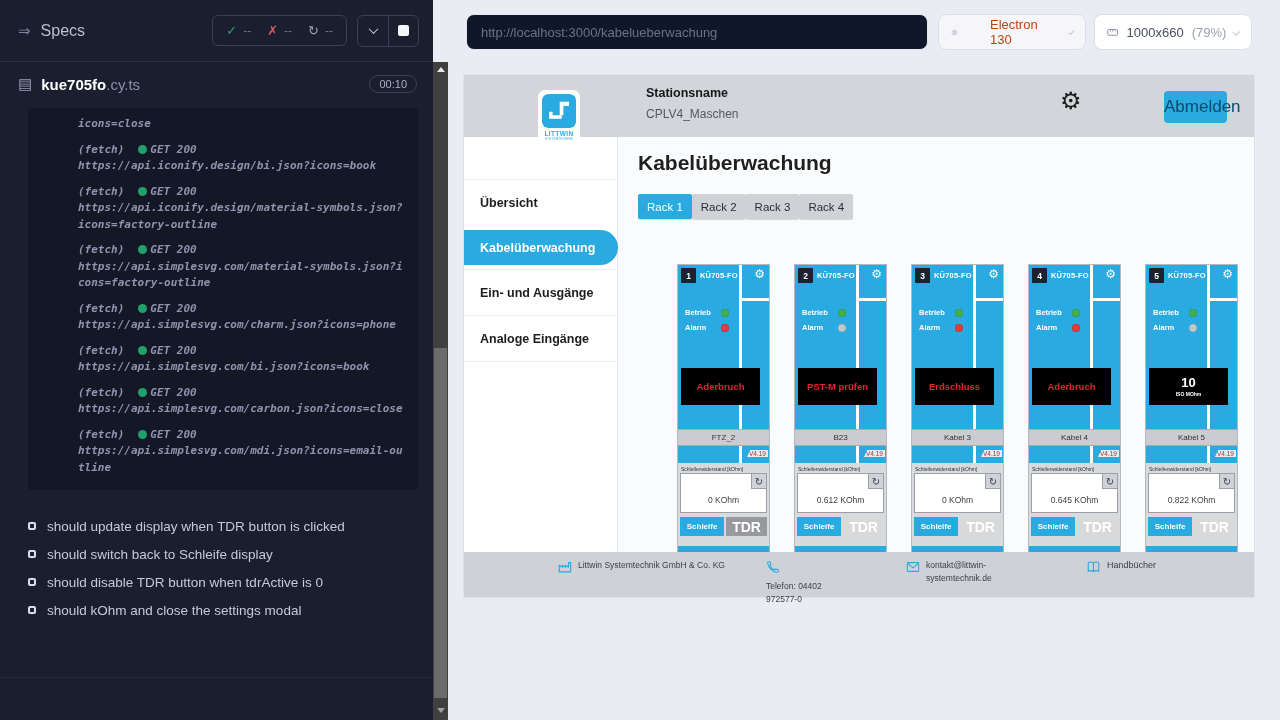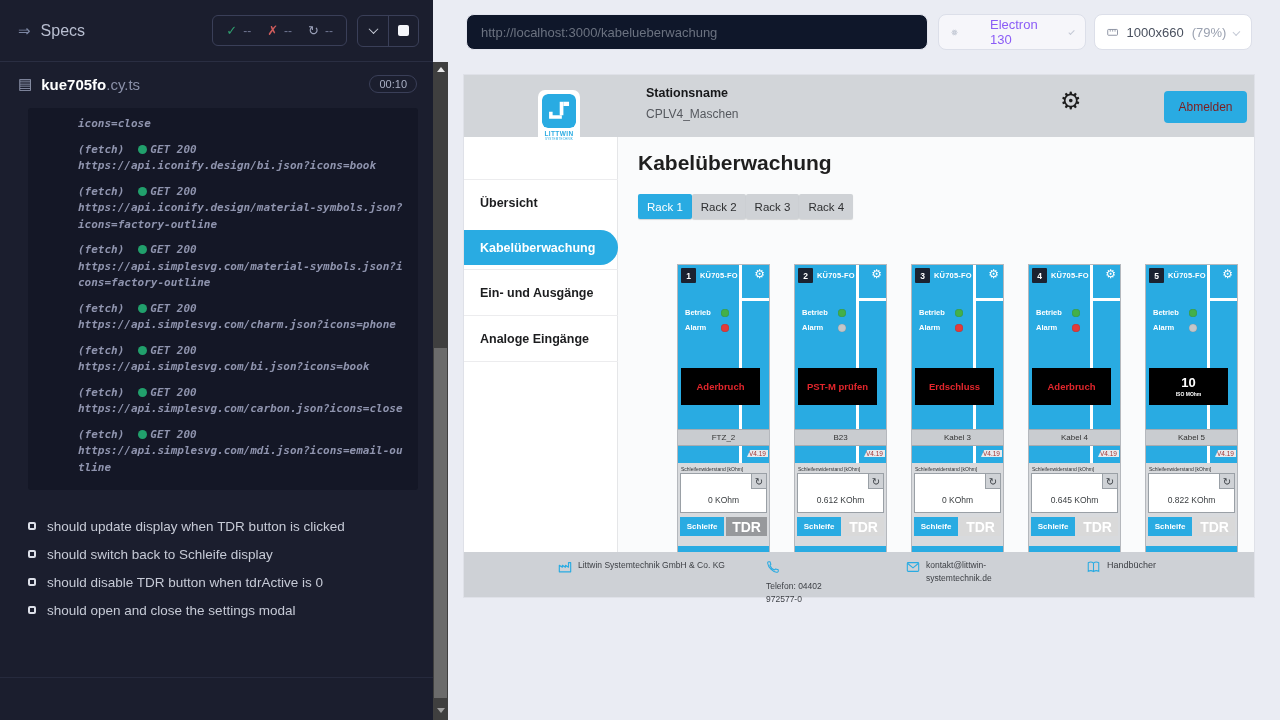--- a/index.html
+++ b/index.html
@@ -45,38 +45,38 @@
   .rsb-up i { width:0; height:0; border-left:4px solid transparent; border-right:4px solid transparent; border-bottom:5px solid #e8e8e8; }
   .rsb-thumb { position:absolute; left:1px; top:286px; width:13px; height:350px; background:#6b6b6b; }
   .rsb-down { position:absolute; bottom:2px; left:0; width:15px; height:15px; display:flex; align-items:center; justify-content:center; }
   .rsb-down i { width:0; height:0; border-left:4px solid transparent; border-right:4px solid transparent; border-top:5px solid #9f9f9f; }
 
   
   .browserbar { position:absolute; left:448px; top:0; width:832px; height:64px; }
   .url-box { position:absolute; left:18px; top:14px; width:462px; height:36px; background:#0f172a; border:1px solid #e3e5ee; border-radius:8px; display:flex; align-items:center; }
   .url-box input { width:100%; border:0; outline:0; background:transparent; padding:0 14px; font-size:13px; color:#6b7280; font-family:"Liberation Sans", sans-serif; }
   .chip { position:absolute; top:14px; height:36px; border:1px solid #dcdfe9; border-radius:8px; display:flex; align-items:center; gap:8px; padding:0 12px; font-size:13px; cursor:pointer; }
-  .chip-browser { left:490px; width:148px; background:rgba(255,255,255,.55); color:#8b5cf6;gap:32px; }
+  .chip-browser { left:490px; width:148px; background:rgba(255,255,255,.55); color:#c2410c;gap:32px; }
   .chip-viewport { left:646px; width:158px; background:#fff; color:#49505e; }
   .chip .chv2 { width:6px; height:6px; border-right:1.5px solid #c5cad6; border-bottom:1.5px solid #c5cad6; transform:rotate(45deg); margin-left:auto; }
   .vp-scale { color:#9aa1b0; }
 
   
   .aut { position:absolute; left:464px; top:75px; width:790px; height:522px; background:#fff; box-shadow:0 0 0 1px rgba(20,25,40,.05); }
 
   .app-header { position:absolute; left:0; top:0; width:790px; height:62px; background:#d2d5d9; }
   .logo-tile { position:absolute; left:74px; top:15px; width:42px; height:66px; background:#fff; border-radius:7px; padding:4px 4px 2px; text-align:center; z-index:3; }
   .logo-mark { width:34px; height:34px; border-radius:6px; display:block; }
   .logo-l1 { font-size:6.5px; font-weight:bold; color:#29abe2; letter-spacing:.4px; margin-top:2px; }
   .logo-l2 { font-size:3px; color:#29abe2; letter-spacing:.2px; }
   .station { position:absolute; left:182px; top:11px; }
   .station-label { font-size:12.5px; font-weight:bold; color:#17181a; }
   .station-value { font-size:12px; color:#55585e; margin-top:7px; }
   .hdr-gear { position:absolute; left:596px; top:14px; font-size:24px; color:#1d1d1d; cursor:pointer; line-height:1; }
-  .logout-btn { position:absolute; left:700px; top:16px; width:83px; height:32px; background:#29abe2; color:#7f1d1d; border:0; border-radius:4px; font-size:12px; font-family:"Liberation Sans", sans-serif; cursor:pointer; }
+  .logout-btn { position:absolute; left:700px; top:16px; width:63px; height:32px; background:#29abe2; color:#0c4a6e; border:0; border-radius:4px; font-size:17px; font-family:"Liberation Sans", sans-serif; cursor:pointer; }
 
   .app-nav { position:absolute; left:0; top:62px; width:154px; bottom:45px; background:#fff; border-right:1px solid #e5e6e8; }
   .nav-item { position:absolute; left:0; width:154px; height:46px; display:flex; align-items:center; padding-left:16px; font-size:12.5px; font-weight:bold; color:#1c1d1f; border-top:1px solid #ececee; cursor:pointer; }
   .nav-0 { top:42px; }
   .nav-active { position:absolute; left:0; top:93px; width:154px; height:35px; background:#29abe2; border-radius:0 18px 18px 0; display:flex; align-items:center; padding-left:16px; color:#fff; font-size:12.5px; font-weight:bold; cursor:pointer; }
   .nav-2 { top:132px; }
   .nav-3 { top:178px; }
   .nav-last-line { position:absolute; top:224px; left:0; width:154px; border-top:1px solid #ececee; }
 
   .app-content { position:absolute; left:154px; top:62px; right:0; bottom:45px; background:#fafbfc; }
@@ -181,21 +181,21 @@
       <li>
           <span class="tbox"></span>
           <span>should switch back to Schleife display</span>
         </li>
       <li>
           <span class="tbox"></span>
           <span>should disable TDR button when tdrActive is 0</span>
         </li>
       <li>
           <span class="tbox"></span>
-          <span>should open and close the settings modal</span>
+          <span>should kOhm and close the settings modal</span>
         </li>
     </ul>
     <div class="runner-bottomline"></div>
   </aside>
 
   <div class="rsb">
     <div class="rsb-up">
         <i></i>
       </div>
     <div class="rsb-thumb"></div>

